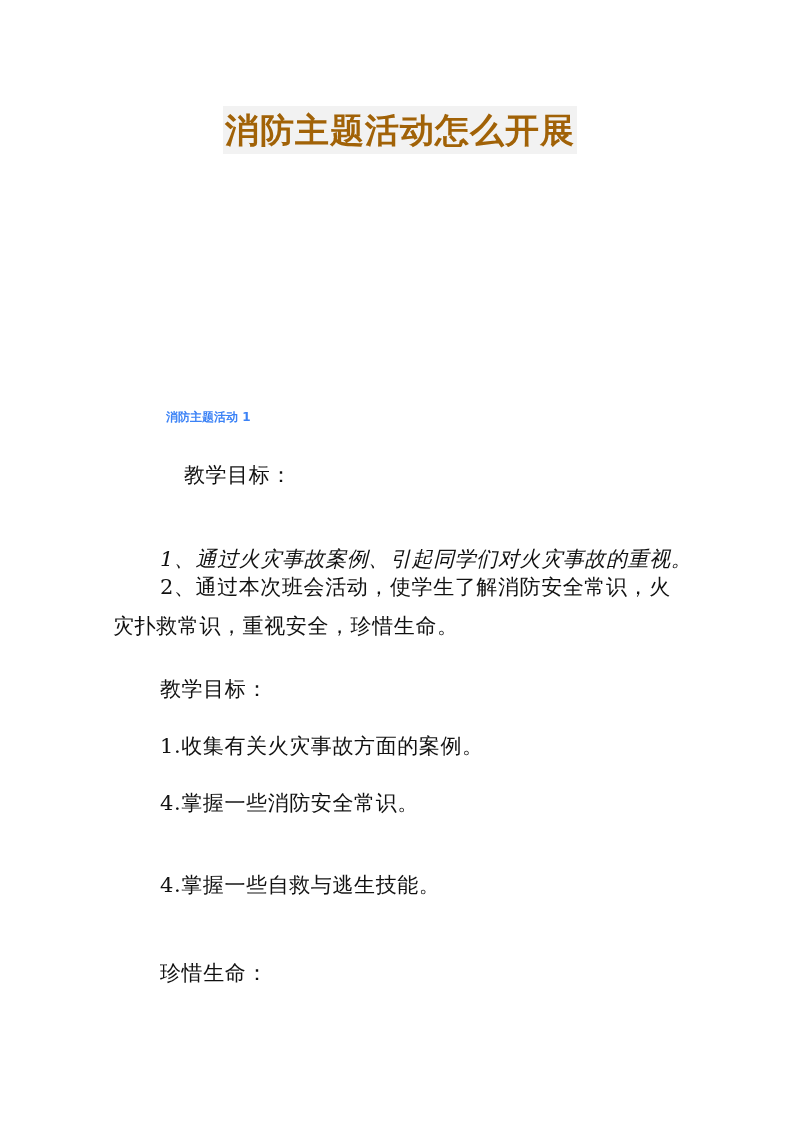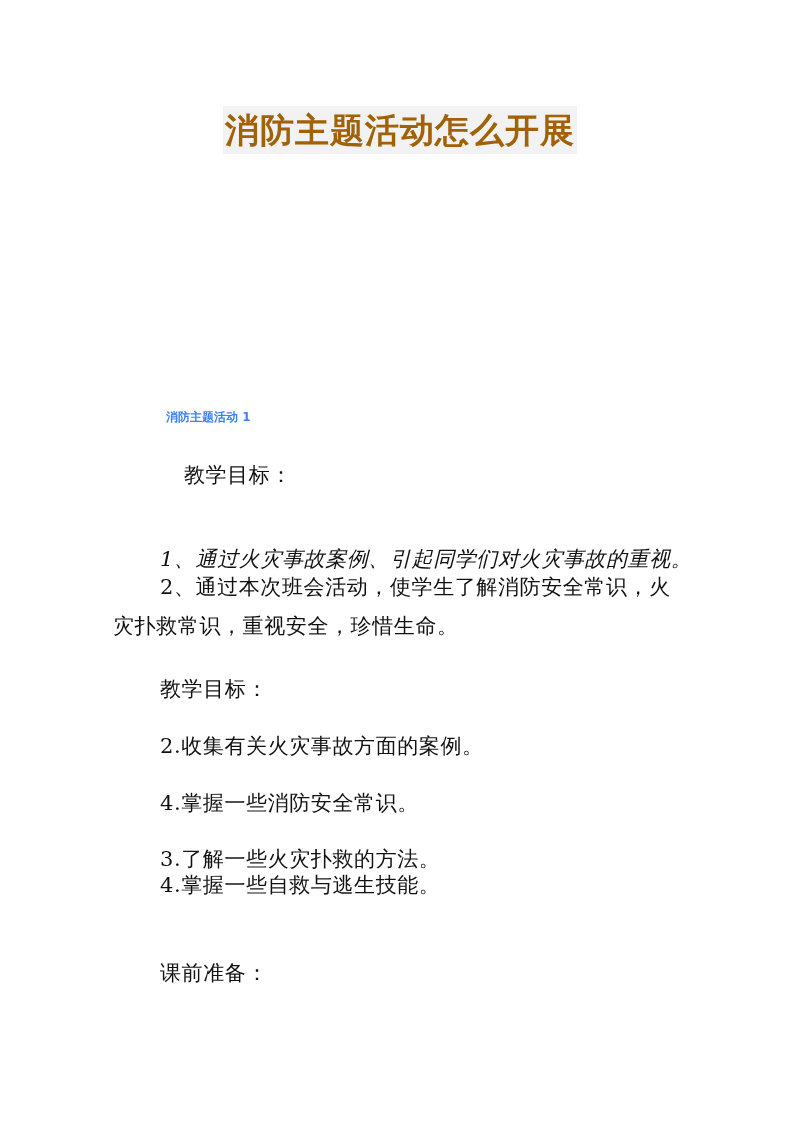--- a/index.html
+++ b/index.html
@@ -93,23 +93,22 @@
   <div class="section-heading">消防主题活动 1</div>
 
   <div class="line" style="top:460px;margin-left:24px;">教学目标：</div>
 
   <div class="line" style="top:544px;font-style:italic;">1、通过火灾事故案例、引起同学们对火灾事故的重视。</div>
 
   <div class="wrap-para" style="top:568px;">2、通过本次班会活动，使学生了解消防安全常识，火灾扑救常识，重视安全，珍惜生命。</div>
 
   <div class="line" style="top:674px;">教学目标：</div>
 
-  <div class="line" style="top:731px;">2.收集有关火灾事故方面的案例。</div>
+  <div class="line" style="top:731px;">1.收集有关火灾事故方面的案例。</div>
 
   <div class="line" style="top:788px;">4.掌握一些消防安全常识。</div>
 
-  <div class="line" style="top:844px;">3.了解一些火灾扑救的方法。</div>
 
   <div class="line" style="top:870px;">4.掌握一些自救与逃生技能。</div>
 
-  <div class="line" style="top:958px;">课前准备：</div>
+  <div class="line" style="top:958px;">珍惜生命：</div>
 
 </div>
 
 </body></html>

